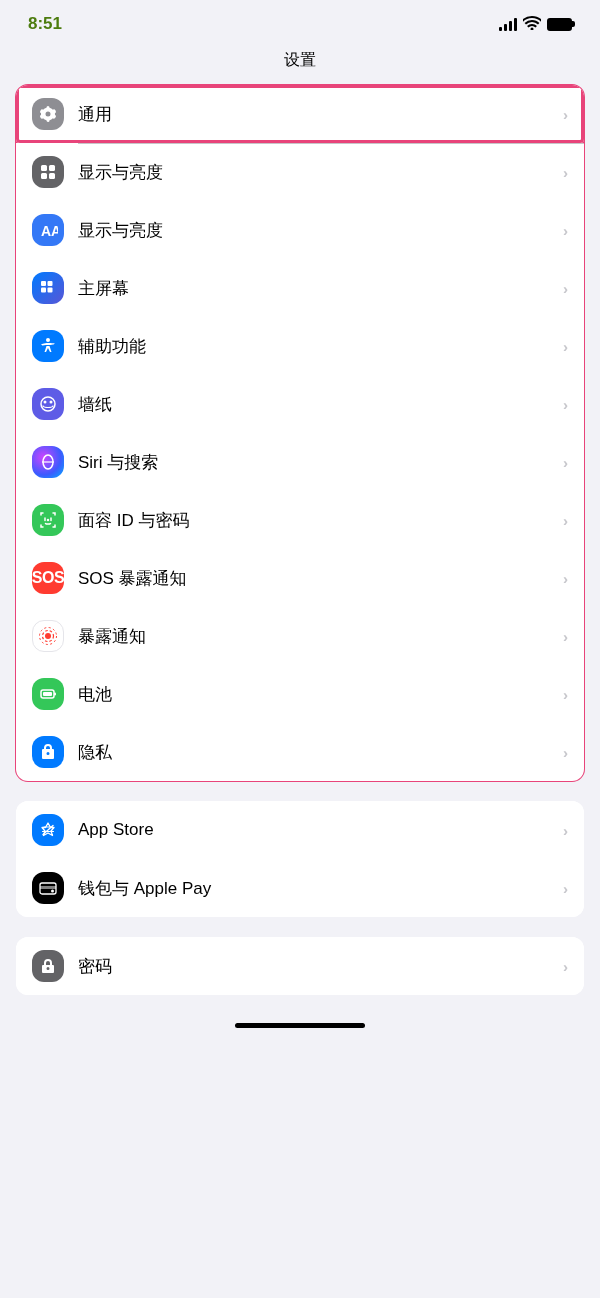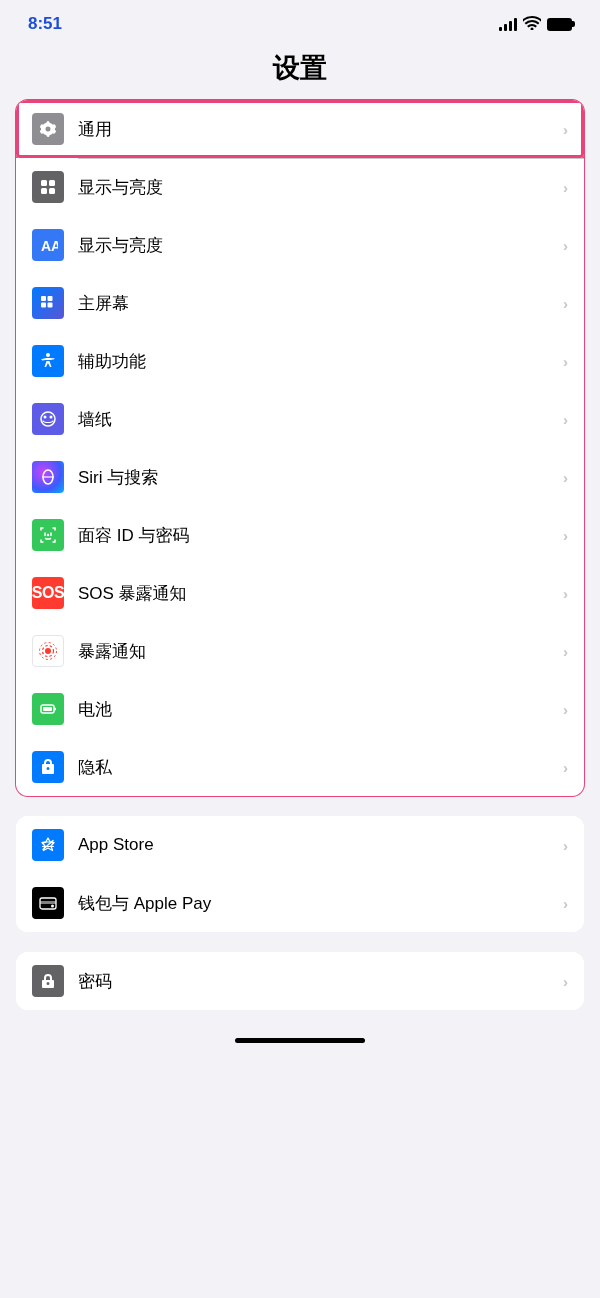--- a/index.html
+++ b/index.html
@@ -17,21 +17,21 @@
     .status-bar {
       display: flex;
       justify-content: space-between;
       align-items: center;
       padding: 14px 28px 8px;
       background: #f2f2f7;
     }
     .status-time {
       font-size: 17px;
       font-weight: 600;
-      color: #1d4ed8;
+      color: #4d7c0f;
     }
     .status-icons {
       display: flex;
       align-items: center;
       gap: 6px;
     }
     .signal-bars {
       display: flex;
       align-items: flex-end;
       gap: 2px;
@@ -64,22 +64,22 @@
       transform: translateY(-50%);
       width: 3px;
       height: 6px;
       background: #000;
       border-radius: 0 2px 2px 0;
     }
 
     
     .page-title {
       text-align: center;
-      font-size: 27px;
-      font-weight: 700;
+      font-size: 16px;
+      font-weight: 400;
       color: #000;
       padding: 8px 0 14px;
       background: #f2f2f7;
     }
 
     
     .settings-group {
       background: #fff;
       border-radius: 12px;
       margin: 0 16px 20px;
@@ -101,21 +101,21 @@
       bottom: 0;
       left: 62px;
       right: 0;
       height: 0.5px;
       background: #c6c6c8;
     }
 
     .item-icon {
       width: 32px;
       height: 32px;
-      border-radius: 4px;
+      border-radius: 12px;
       display: flex;
       align-items: center;
       justify-content: center;
       margin-right: 14px;
       flex-shrink: 0;
       font-size: 18px;
       color: #fff;
     }
 
     .item-label {

